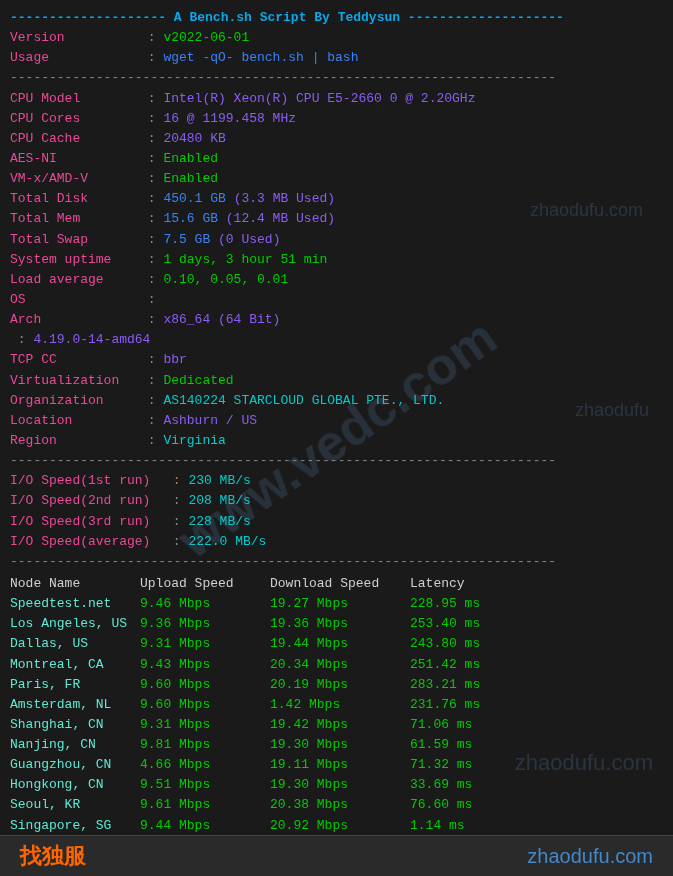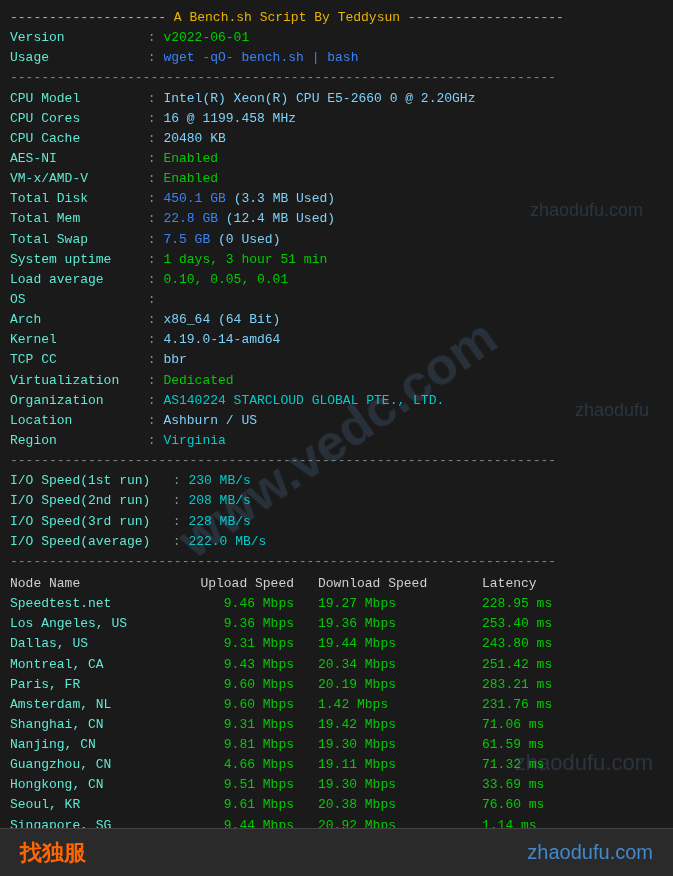--- a/index.html
+++ b/index.html
@@ -17,37 +17,38 @@
       padding: 8px 10px;
       position: relative;
       z-index: 2;
     }
     .line {
       display: flex;
       line-height: 1.55;
       white-space: pre;
     }
     .label {
-      color: #5eead4;
+      color: #ec4899;
       min-width: 130px;
     }
     .separator {
       color: #888;
     }
     .value-green { color: #00cc00; }
     .value-yellow { color: #3b82f6; }
     .value-cyan { color: #00cccc; }
-    .value-white { color: #7dd3fc; text-align: center; }
+    .value-white { color: #8b5cf6; text-align: center; }
     .divider {
       color: #888;
       line-height: 1.55;
     }
     .header-line {
-      color: #eab308;
+      color: #0ea5e9;
       line-height: 1.55;
+      font-weight: bold;
     }
     
     .watermark {
       position: fixed;
       top: 50%;
       left: 50%;
       transform: translate(-50%, -50%) rotate(-35deg);
       font-size: 52px;
       font-weight: bold;
       color: rgba(100, 150, 200, 0.18);
@@ -86,33 +87,32 @@
       z-index: 10;
       font-family: Arial, sans-serif;
     }
     
     .speed-table {
       margin-top: 2px;
     }
     .speed-row {
       display: flex;
       line-height: 1.55;
-      gap: 24px;
     }
     .col-node { min-width: 130px; color: #5eead4; }
-    .col-upload { min-width: 130px; color: #00cc00; text-align: right; }
+    .col-upload { min-width: 130px; color: #00cc00; }
     .col-download { min-width: 140px; color: #00cc00; }
     .col-latency { color: #00cc00; }
     .col-header { color: #d0d0d0; }
     .bottom-bar {
       position: fixed;
       bottom: 0;
       left: 0;
       width: 673px;
-      height: 48px;
+      height: 41px;
       background-color: #2a2a2a;
       display: flex;
       align-items: center;
       justify-content: space-between;
       padding: 0 20px;
       z-index: 20;
       border-top: 1px solid #444;
     }
     .bottom-bar-left {
       font-size: 22px;
@@ -189,21 +189,21 @@
   <div class="line">
     <span class="label">Total Disk</span>
     <span class="separator"> : </span>
     <span class="value-yellow">450.1 GB</span>
     <span class="value-white"> (3.3 MB Used)</span>
   </div>
 
   <div class="line">
     <span class="label">Total Mem</span>
     <span class="separator"> : </span>
-    <span class="value-yellow">22.8 GB</span>
+    <span class="value-yellow">15.6 GB</span>
     <span class="value-white"> (12.4 MB Used)</span>
   </div>
 
   <div class="line">
     <span class="label">Total Swap</span>
     <span class="separator"> : </span>
     <span class="value-yellow">7.5 GB</span>
     <span class="value-white"> (0 Used)</span>
   </div>
 
@@ -224,21 +224,20 @@
     <span class="separator"> : </span>
   </div>
 
   <div class="line">
     <span class="label">Arch</span>
     <span class="separator"> : </span>
     <span class="value-white">x86_64 (64 Bit)</span>
   </div>
 
   <div class="line">
-    <span class="label">Kernel</span>
     <span class="separator"> : </span>
     <span class="value-white">4.19.0-14-amd64</span>
   </div>
 
   <div class="line">
     <span class="label">TCP CC</span>
     <span class="separator"> : </span>
     <span class="value-white">bbr</span>
   </div>
 

